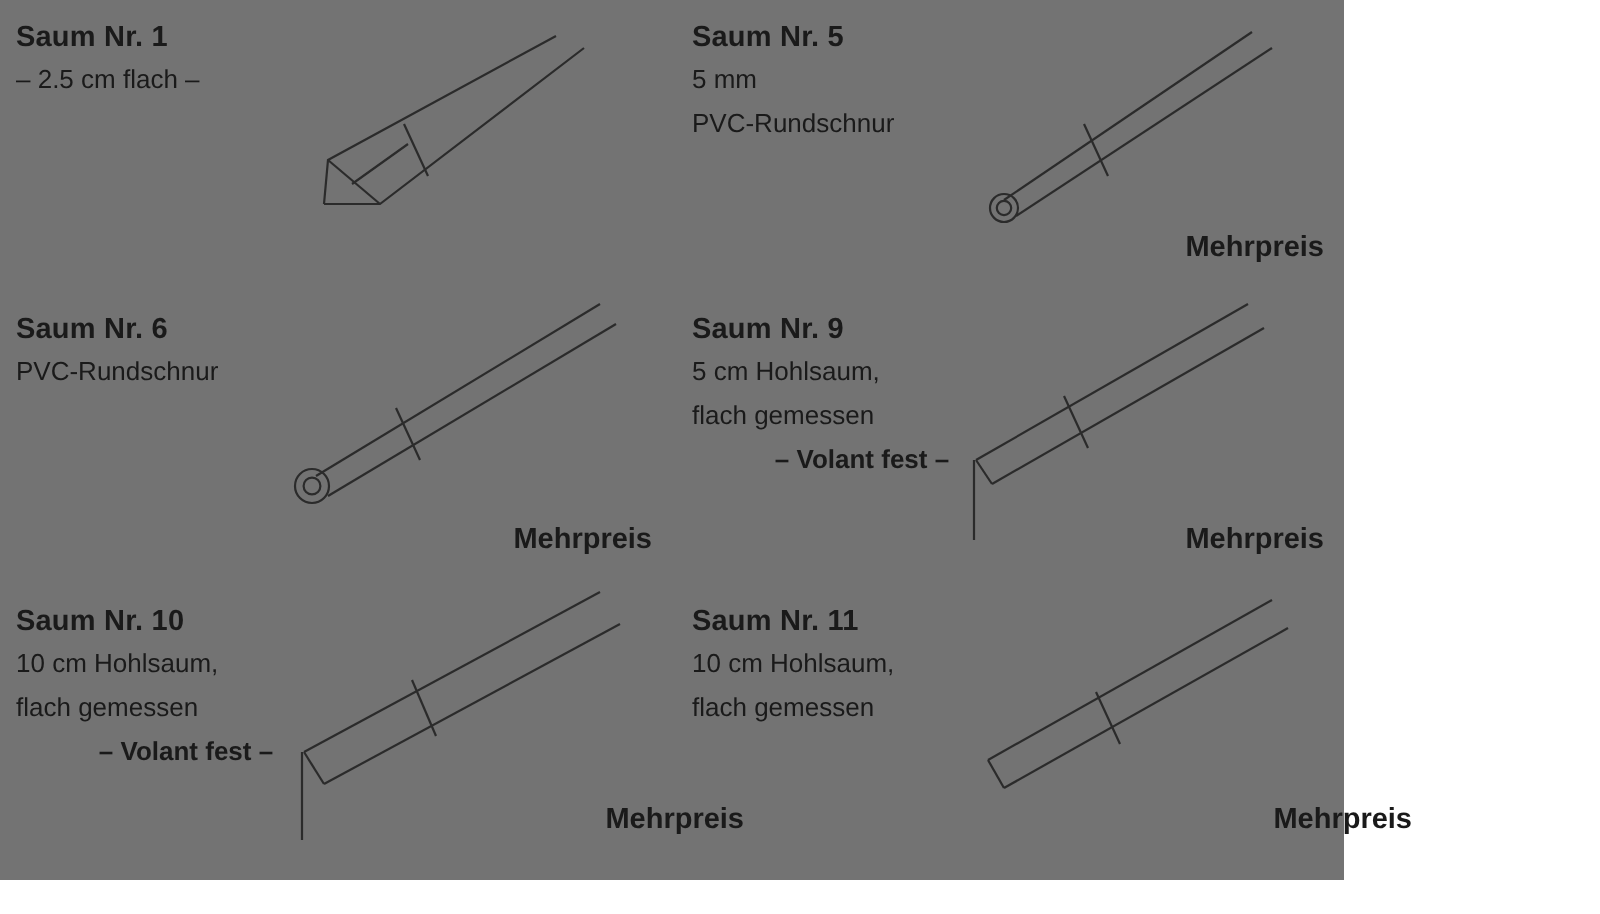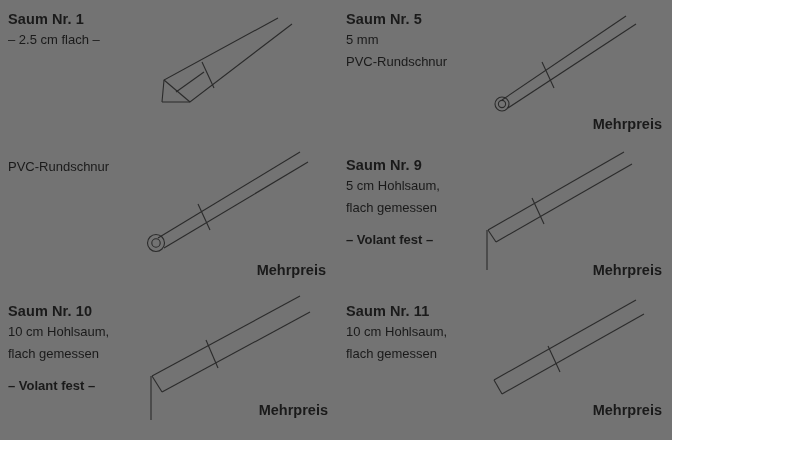--- a/index.html
+++ b/index.html
@@ -21,21 +21,21 @@
     height: 440px;
     background: #737373;
   }
   .cell {
     position: absolute;
     width: 336px;
     height: 146px;
   }
   .cell.r0 { top: 0; }
   .cell.r1 { top: 146px; }
-  .cell.r2 { top: 292px; }
+  .cell.r2 { top: 292px; padding-left: 44px; }
   .cell.c0 { left: 0; }
   .cell.c1 { left: 336px; }
 
   .labels {
     position: absolute;
     left: 8px;
     top: 10px;
     width: 170px;
   }
   .cell.c1 .labels { left: 10px; }
@@ -52,21 +52,22 @@
     font-size: 13px;
     font-weight: normal;
     color: #1a1a1a;
     line-height: 22px;
     white-space: nowrap;
   }
   .sub.strong {
     font-weight: bold;
   }
   .sub.gap {
-    margin-top: 10px;
+    margin-top: 0;
+    text-align: center;
   }
   .mehrpreis {
     position: absolute;
     font-size: 14.5px;
     font-weight: bold;
     color: #1a1a1a;
     white-space: nowrap;
     margin-left: 19px;
   }
   .art {
@@ -112,20 +113,21 @@
         <path d="M172 108 L300 24"></path>
         <circle cx="166" cy="104" r="7"></circle>
         <circle cx="166" cy="104" r="3.6"></circle>
         <path d="M206 62 L218 88"></path>
       </g>
     </svg>
   </div>
 
   <div class="cell r1 c0">
     <div class="labels">
+      <div class="title">Saum Nr. 6</div>
       <div class="sub">PVC-Rundschnur</div>
     </div>
     <div class="mehrpreis" style="right:10px; top:116px;">Mehrpreis</div>
     <svg class="art" viewBox="0 0 336 146">
       <g fill="none" stroke="#2b2b2b" stroke-width="1.1">
         <path d="M158 92 L300 6"></path>
         <path d="M164 102 L308 16"></path>
         <circle cx="156" cy="97" r="8.5"></circle>
         <circle cx="156" cy="97" r="4.2"></circle>
         <path d="M198 58 L210 84"></path>

